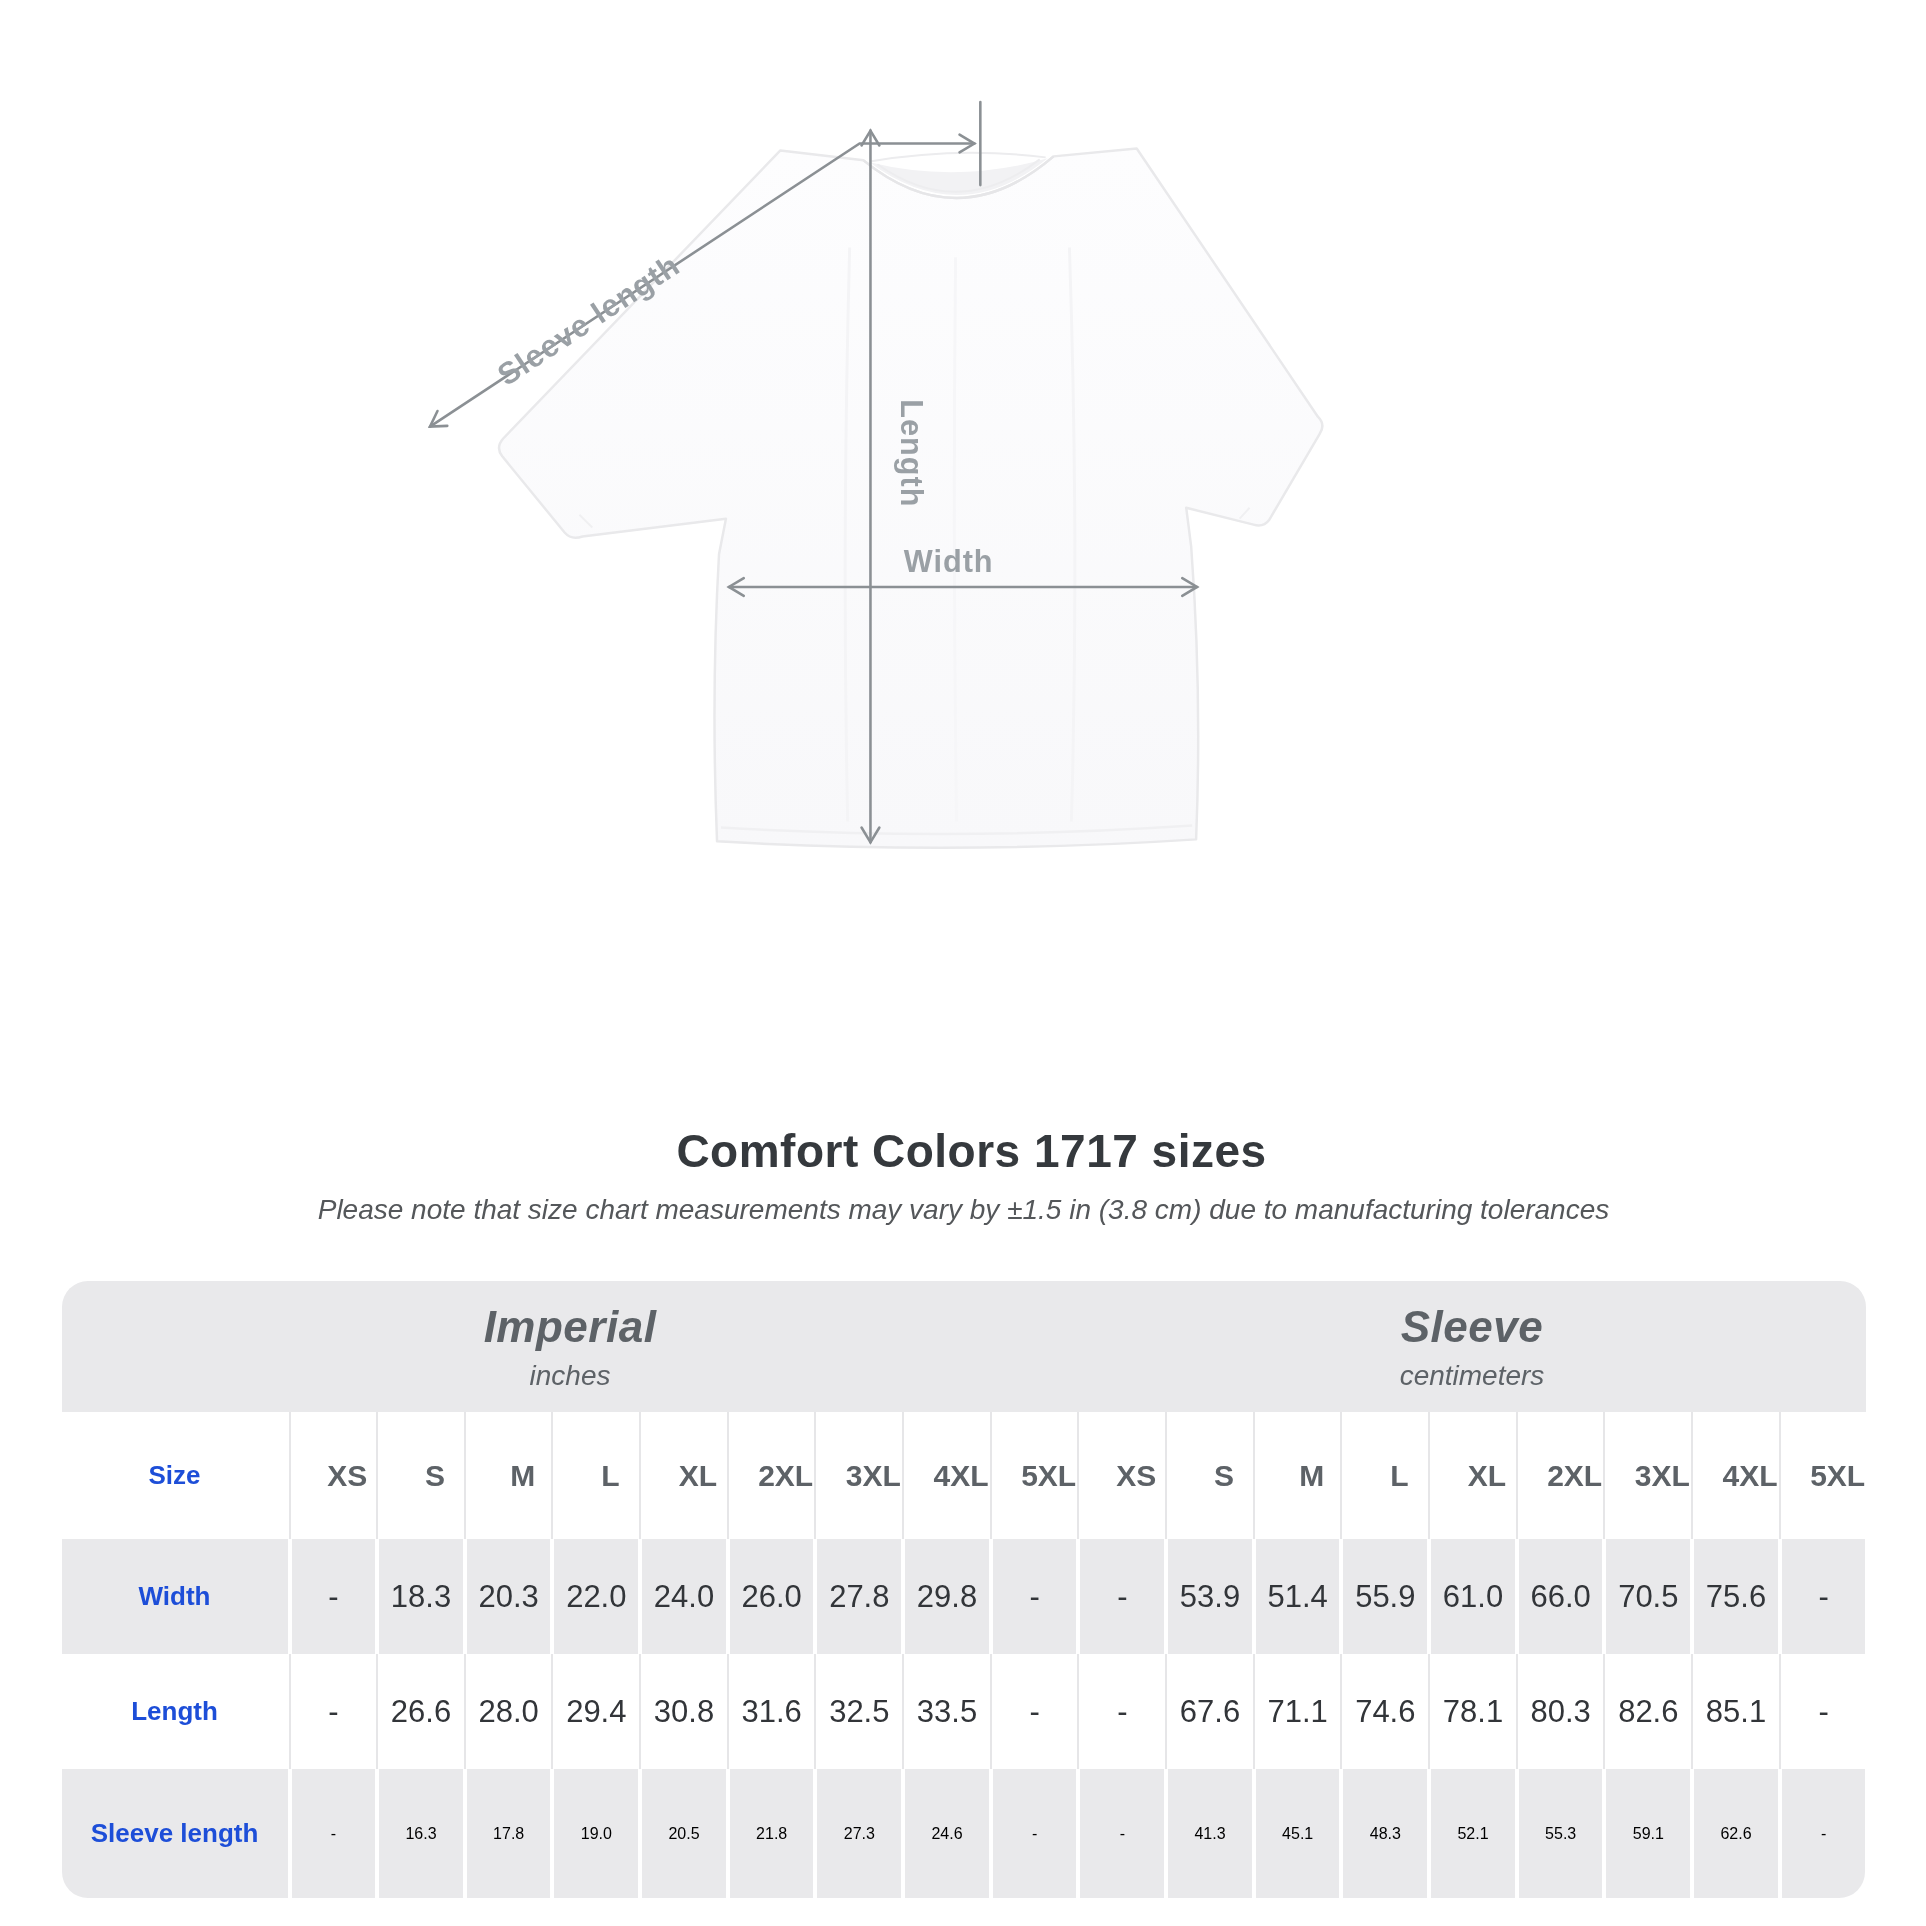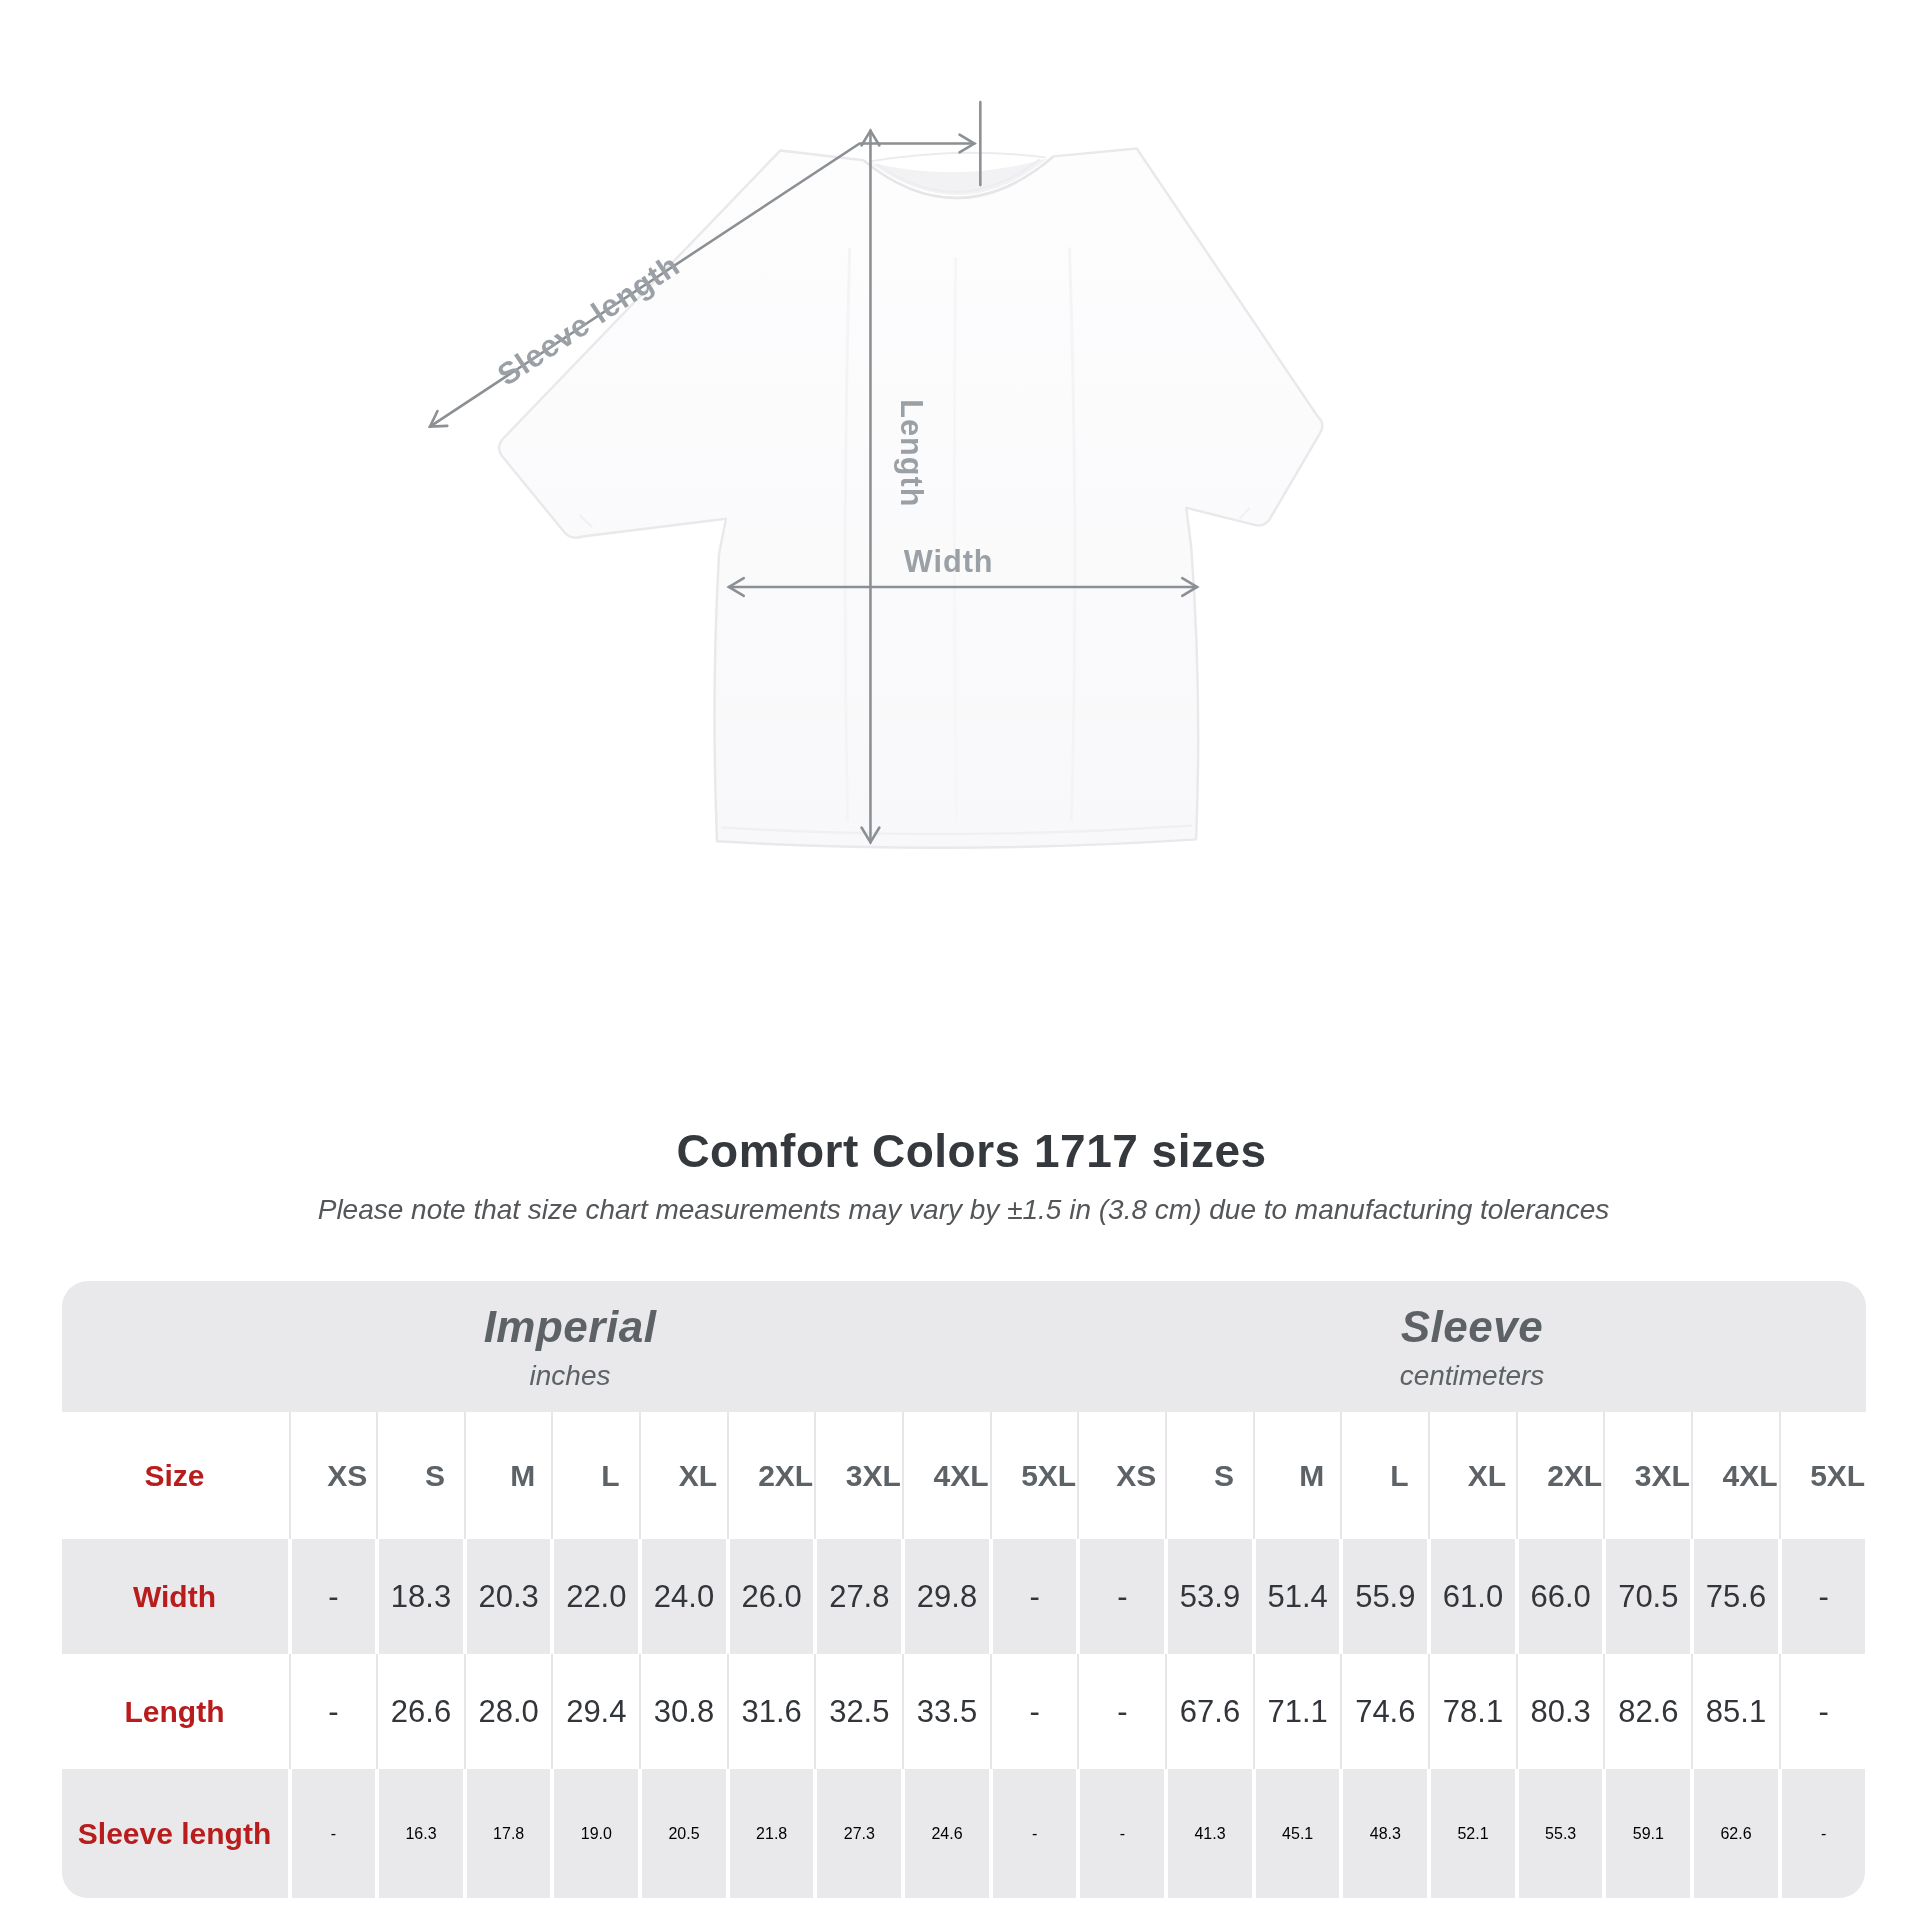--- a/index.html
+++ b/index.html
@@ -22,21 +22,21 @@
   .band-sub{font-style:italic;font-size:28px;color:#5d6267;}
 
   .trow{display:grid;grid-template-columns:226px repeat(18,1fr);column-gap:4px;}
   .row-sizes{height:127px;}
   .row-data{height:115px;}
   .row-last{height:129px;}
   .cell{display:flex;align-items:center;justify-content:center;position:relative;}
   .row-gray .cell{background:#e9e9eb;}
   .row-white .cell{background:#ffffff;}
   .row-white .cell-val::before{content:"";position:absolute;left:-3px;top:0;bottom:0;width:2px;background:#e6e6e8;}
-  .cell-label{font-weight:bold;color:#b91c1c;font-size:30px;}
+  .cell-label{font-weight:bold;color:#1d4ed8;font-size:26px;}
   .row-sizes .cell-val{font-weight:bold;color:#5d6267;font-size:30px;padding-left:28px;}
   .row-data .cell-val{color:#323539;font-size:31px;font-weight:400;}
   .row-last .cell-label{border-bottom-left-radius:26px;}
   .row-last .cell:last-child{border-bottom-right-radius:26px;}
 
   .arrow-label{font-weight:bold;fill:#9aa0a5;font-size:31px;letter-spacing:1px;font-family:"Liberation Sans",sans-serif;}
 </style>
 </head>
 <body>
 

